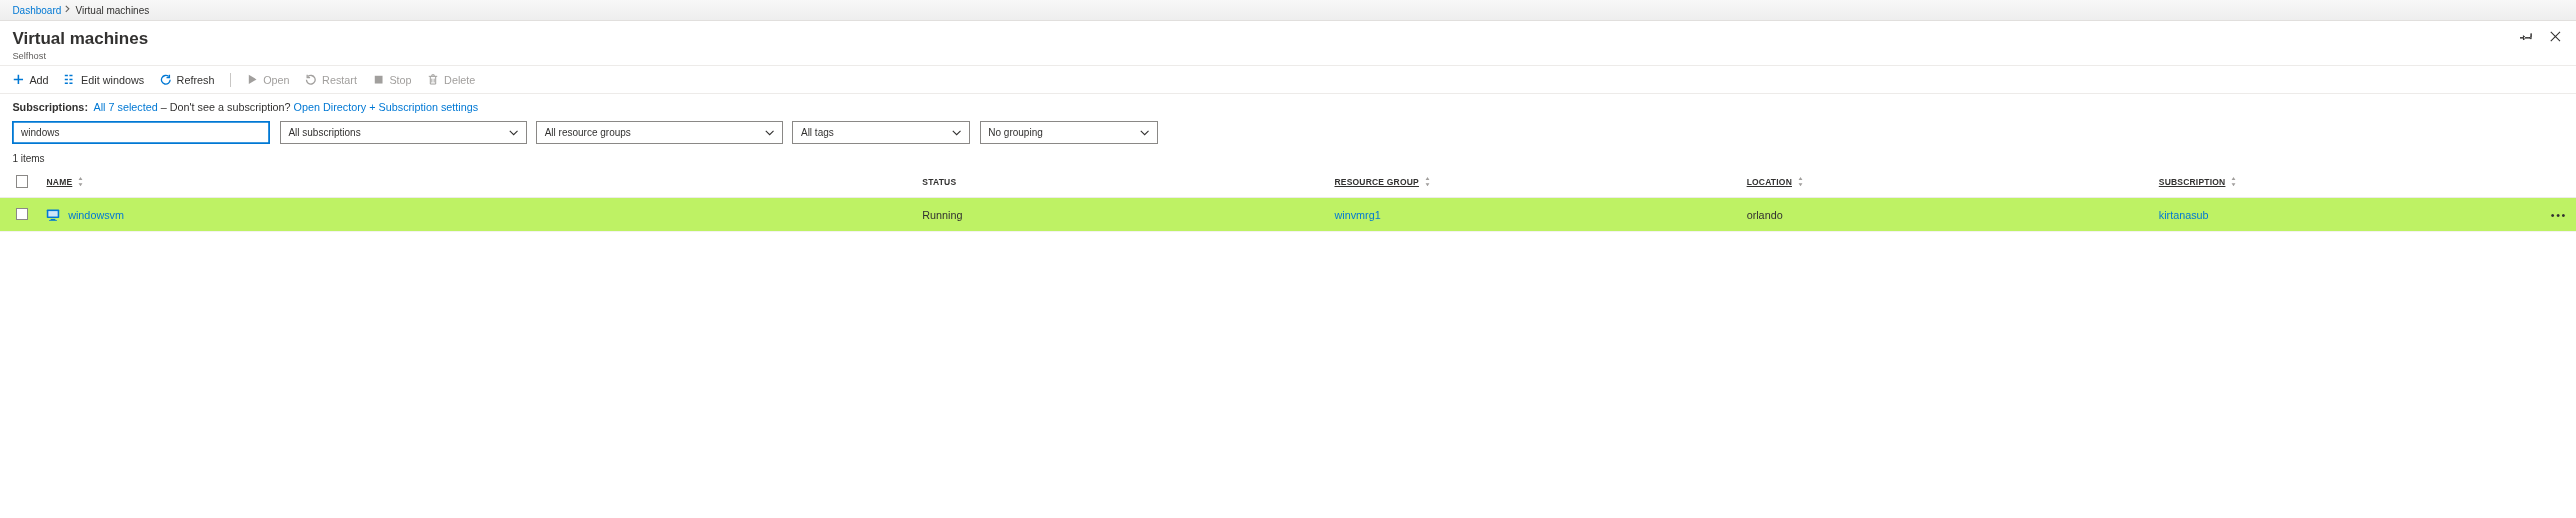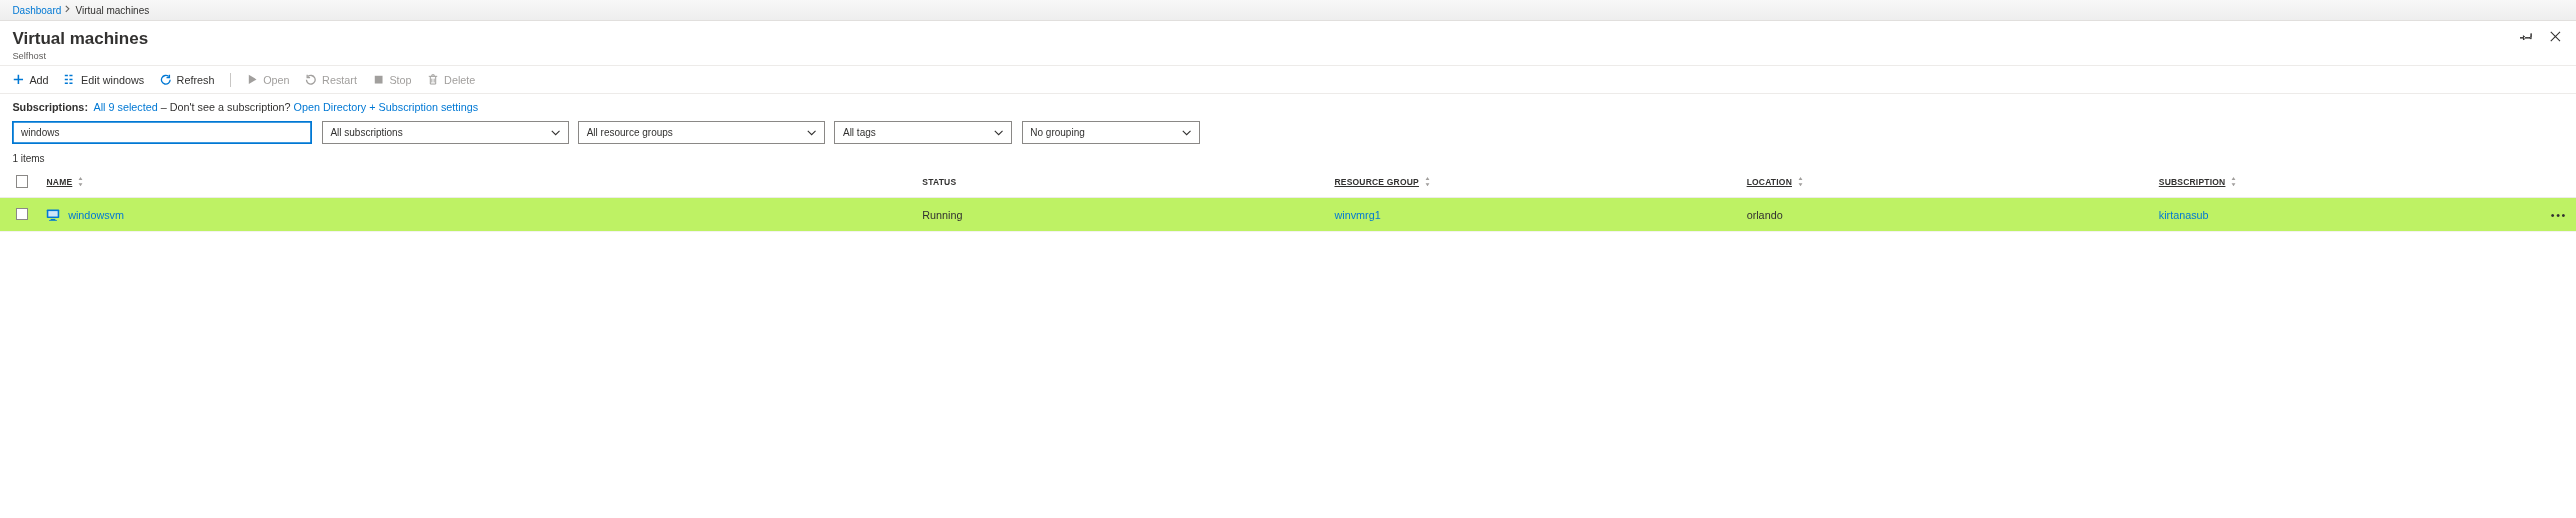--- a/index.html
+++ b/index.html
@@ -61,21 +61,21 @@
   }
   .filter-input, .filter-select {
     height: 23px;
     border: 0.8px solid #8a8886;
     background: #fff;
     padding: 0 7.7px;
     font-size: 10px;
     color: #323130;
     outline: none;
   }
-  .filter-input { width: 300px; border: 0.8px solid #0078d4; box-shadow: 0 0 0 0.8px #0078d4 inset; }
+  .filter-input { width: 258px; border: 0.8px solid #0078d4; box-shadow: 0 0 0 0.8px #0078d4 inset; }
   .filter-select {
     display: flex; align-items: center; justify-content: space-between;
     cursor: pointer; min-width: 178px;
   }
   .filter-select.wide { min-width: 247px; }
   .chev { color: #323130; }
   .items-count { padding: 3.1px 12.4px; font-size: 10px; }
   .table { width: 100%; border-collapse: collapse; }
   .table th {
     text-align: left;
@@ -199,21 +199,21 @@
       <svg width="10" height="11.6" viewBox="0 0 13 15">
           <path d="M1 3h11M3 3v10h7V3M5 3V1h3v2 M5 6v5 M8 6v5" fill="none" stroke="#a19f9d" stroke-width="1.3"></path>
         </svg>
     </span>
     <span>Delete</span>
   </div>
 </div>
 
 <div class="sub-bar">
   <span class="lbl">Subscriptions:</span>
-  <span class="link">All 9 selected</span>
+  <span class="link">All 7 selected</span>
   <span> – Don't see a subscription? </span>
   <span class="link">Open Directory + Subscription settings</span>
 </div>
 
 <div class="filters-row">
   <input class="filter-input" type="text" value="windows" style="">
   <div class="filter-select wide">
     <span>All subscriptions</span>
     <span class="chev"><svg width="9.3" height="6.2" viewBox="0 0 12 8">
           <path d="M1 1 L6 6 L11 1" stroke="#323130" stroke-width="1.4" fill="none"></path>

